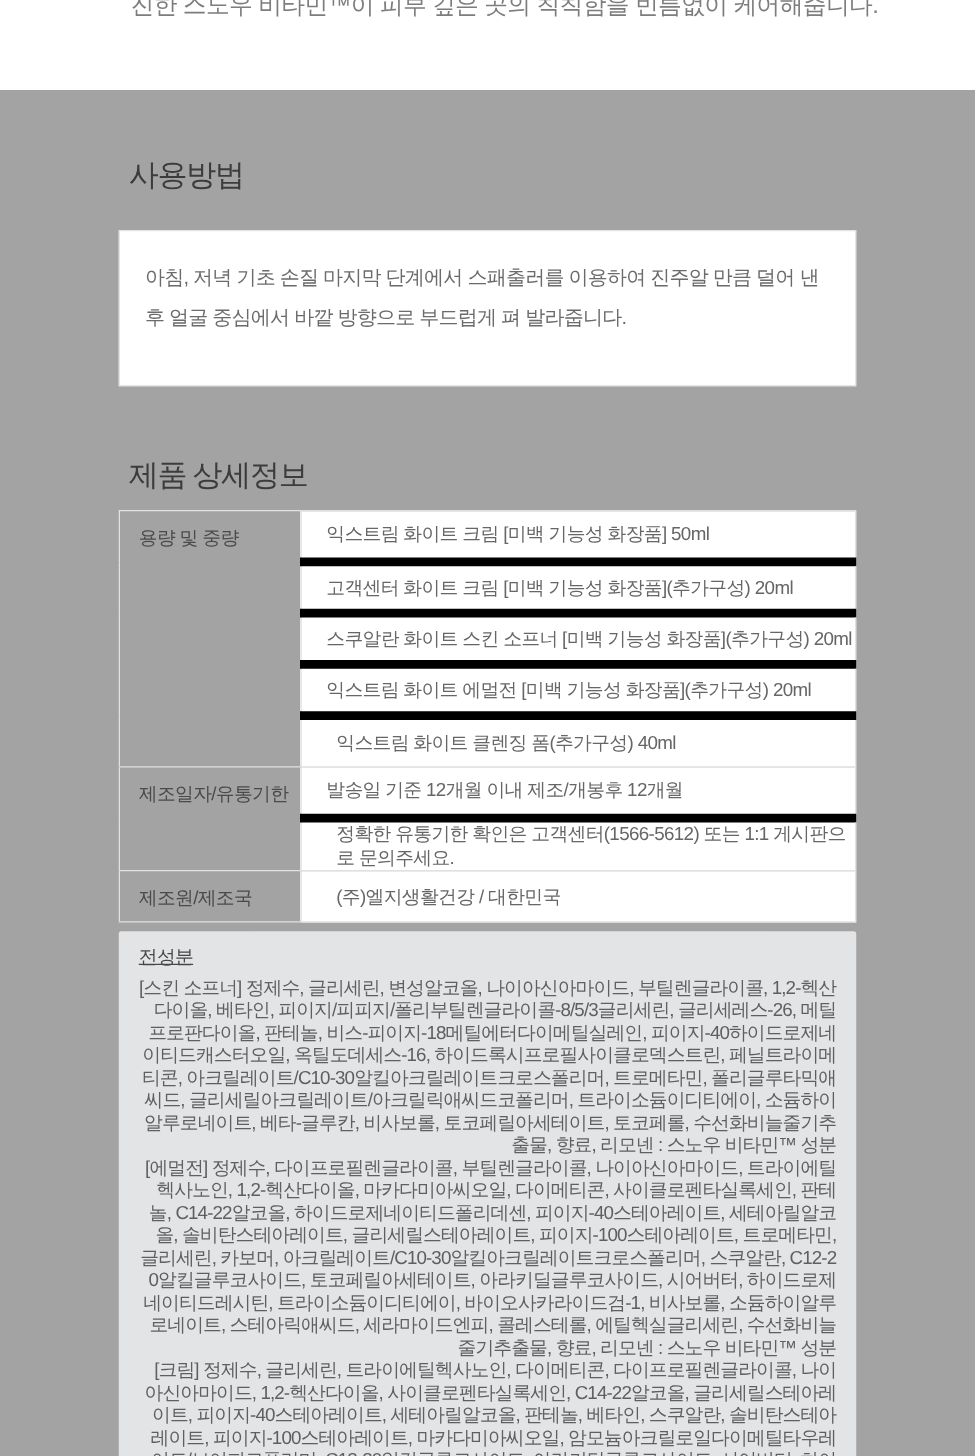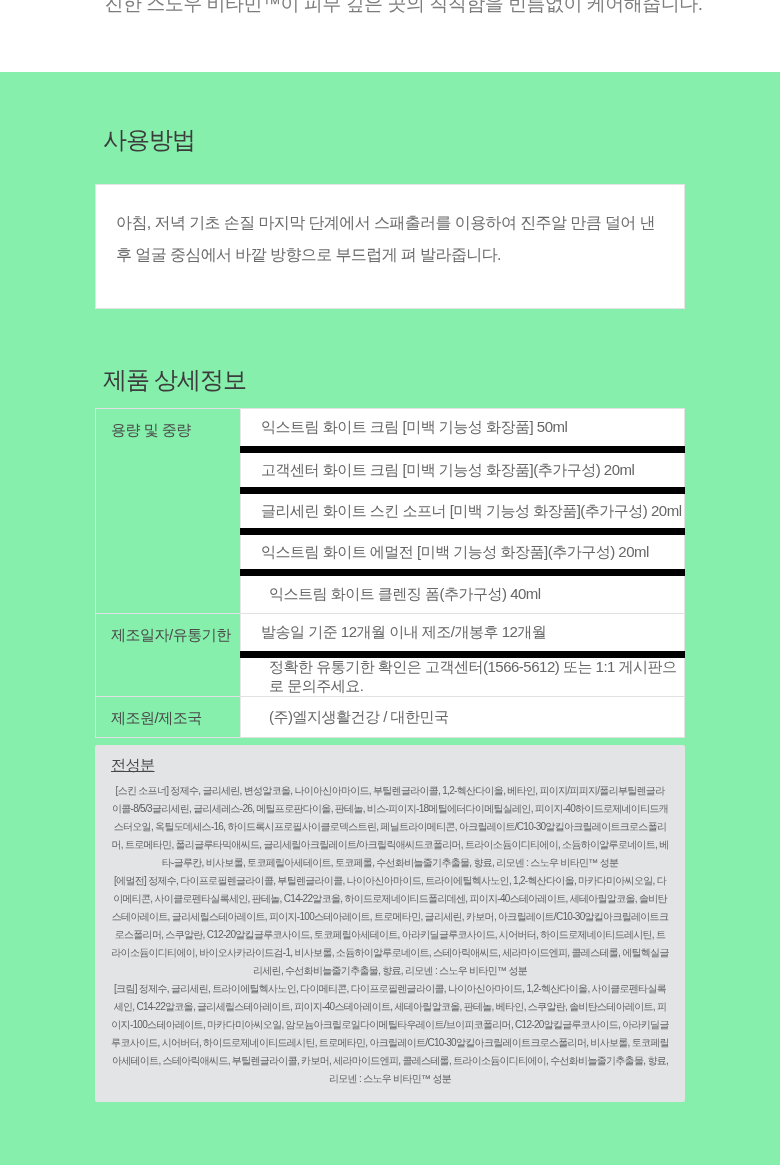--- a/index.html
+++ b/index.html
@@ -13,21 +13,21 @@
     height: 72px; background: #ffffff; overflow: hidden;
     display: flex; justify-content: center; margin-left: 27px;
   }
   .top-strip .clip-text {
     margin-top: -9px;
     font-size: 19px; letter-spacing: -0.5px;
     color: #7d7d7d; white-space: nowrap;
   }
   
   .main {
-    height: 1093px; background: #86efac;
+    height: 1093px; background: #a3a3a3;
   }
   .content { width: 590px; margin: 0 auto; }
   h2.sec-title {
     font-size: 24px; font-weight: 500; color: #3c3c3c;
     letter-spacing: -1px; padding-left: 8px;
   }
   .usage-title { padding-top: 52px; margin-bottom: 13px; }
   .usage-box {
     background: #ffffff; border: 1px solid #e3e4e6;
     height: 125px; padding: 22px 20px;
@@ -60,22 +60,22 @@
     margin-top: 7px;
     background: #e3e4e6; border-radius: 2px;
     padding: 11px 16px 14px 16px;
     color: #5f5f5f;
   }
   .ingredients h3 {
     font-size: 15px; font-weight: 500; color: #474747;
     letter-spacing: -0.5px; margin-bottom: 7px; text-decoration: underline;
   }
   .ingredients p {
-    font-size: 10px; line-height: 18px; letter-spacing: -0.7px;
-    text-align: center; word-break: break-all;
+    font-size: 15px; line-height: 18px; letter-spacing: -0.7px;
+    text-align: right; word-break: break-all;
   }
 </style>
 </head>
 <body>
 
 <div class="top-strip">
   <div class="clip-text">진한 스노우 비타민™이 피부 깊은 곳의 칙칙함을 빈틈없이 케어해줍니다.</div>
 </div>
 
 <div class="main">
@@ -91,21 +91,21 @@
     <table class="details">
       <tbody>
         <tr>
           <td class="label" rowspan="5">용량 및 중량</td>
           <td class="value">익스트림 화이트 크림 [미백 기능성 화장품] 50ml</td>
         </tr>
         <tr>
           <td class="value">고객센터 화이트 크림 [미백 기능성 화장품](추가구성) 20ml</td>
         </tr>
         <tr>
-          <td class="value">글리세린 화이트 스킨 소프너 [미백 기능성 화장품](추가구성) 20ml</td>
+          <td class="value">스쿠알란 화이트 스킨 소프너 [미백 기능성 화장품](추가구성) 20ml</td>
         </tr>
         <tr>
           <td class="value">익스트림 화이트 에멀전 [미백 기능성 화장품](추가구성) 20ml</td>
         </tr>
         <tr class="group-end">
           <td class="value">익스트림 화이트 클렌징 폼(추가구성) 40ml</td>
         </tr>
 
         <tr>
           <td class="label" rowspan="2">제조일자/유통기한</td>

